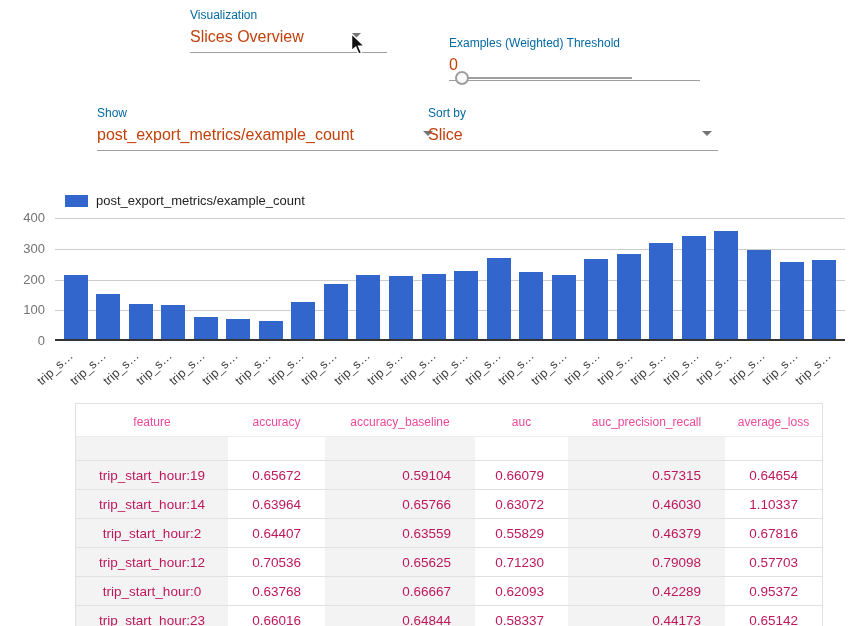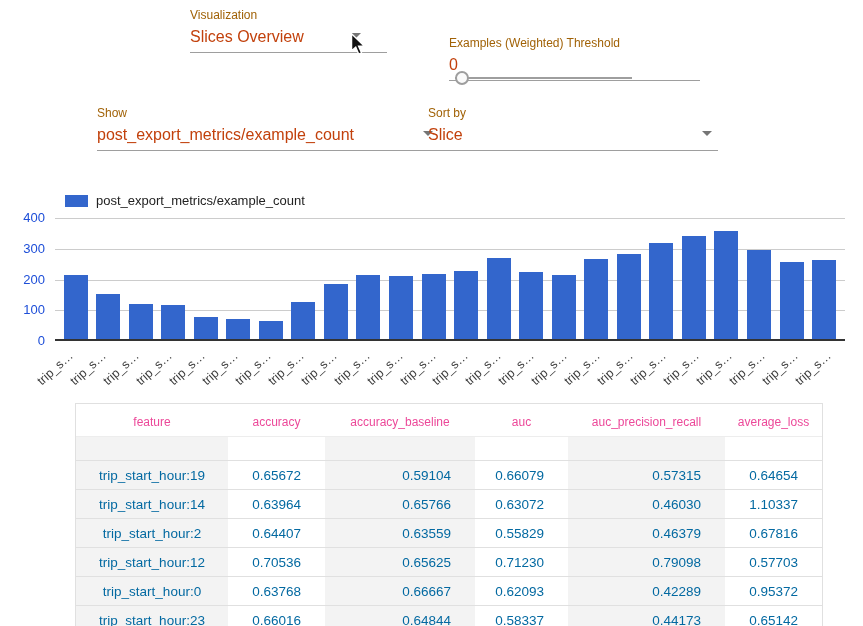--- a/index.html
+++ b/index.html
@@ -4,21 +4,21 @@
 <style>
   * { margin:0; padding:0; box-sizing:border-box; }
   html,body { background:#fff; }
   #screen {
     position:relative; width:863px; height:626px; overflow:hidden;
     background:#fff; font-family:"Liberation Sans","DejaVu Sans",sans-serif;
     color:#212121;
   }
   
   .field { position:absolute; }
-  .flabel { font-size:12px; color:#a16207; line-height:14px; }
+  .flabel { font-size:12px; color:#0369a1; line-height:14px; }
   .fvalue {
     position:relative; margin-top:7px; font-size:16px; color:#c2410c;
     line-height:16px; padding-bottom:7px; border-bottom:1px solid #9e9e9e;
     white-space:nowrap;
   }
   .caret {
     position:absolute; width:0; height:0; top:4px;
     border-left:5px solid transparent; border-right:5px solid transparent;
     border-top:5px solid #757575;
   }
@@ -27,21 +27,21 @@
   #slider-track { position:absolute; left:0; right:0; top:7px; height:2px; background:#9e9e9e; }
   #slider-thumb {
     position:absolute; left:0; top:1px; width:14px; height:14px; border-radius:50%;
     background:#fafafa; border:2px solid #9e9e9e;
   }
   
   #legend { position:absolute; left:65px; top:193px; display:flex; align-items:center; }
   #legend-swatch { width:23px; height:12px; margin-right:8px; }
   #legend-label { font-size:13px; color:#222; }
   #ylabels { position:absolute; left:0; top:218px; width:45px; height:123px; }
-  .ytick { position:absolute; right:0; width:45px; text-align:right; font-size:13px; color:#1d4ed8; line-height:16px; }
+  .ytick { position:absolute; right:0; width:45px; text-align:right; font-size:13px; color:#737373; line-height:16px; }
   #plot {
     position:absolute; left:55px; top:218px; width:790px; height:123px;
     border-bottom:2px solid #333;
   }
   .gridline { position:absolute; left:0; right:0; height:1px; background:#ccc; }
   #bars {
     position:absolute; left:0; right:0; bottom:0; height:123px;
     display:flex; justify-content:space-evenly; align-items:flex-end;
   }
   .bar { width:24px; }
@@ -58,21 +58,21 @@
     border:1px solid #e0e0e0; background:#fff; font-size:13px;
   }
   .trow { display:grid; grid-template-columns:152px 97px 150px 93px 157px 97px; }
   #thead { height:32px; }
   .th {
     display:flex; align-items:flex-end; justify-content:center;
     padding-bottom:7px; color:#ec4899; font-size:12px;
   }
   #tfilter { height:24px; border-top:1px solid #ededed; }
   .drow { height:29px; border-top:1px solid #e0e0e0; }
-  .td { display:flex; align-items:center; font-size:13.5px; color:#0369a1; }
+  .td { display:flex; align-items:center; font-size:13.5px; color:#be185d; }
   .td.feat { justify-content:center; }
   .td.num { justify-content:flex-end; padding-right:24px; }
   .shade { background:#f3f3f3; }
   
   #cursor { position:absolute; left:350px; top:33px; z-index:50; }
 </style>
 </head>
 <body>
 
 <div id="screen">

